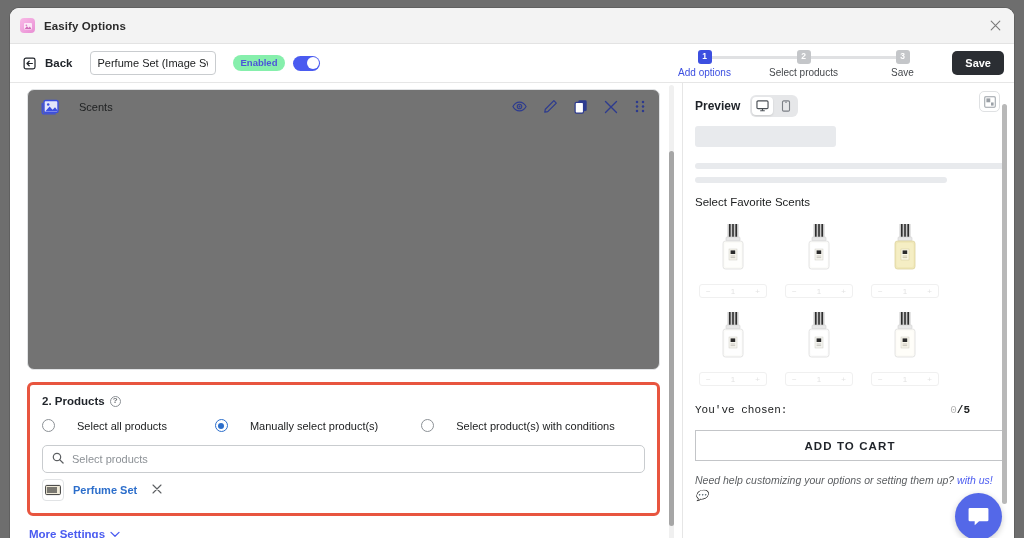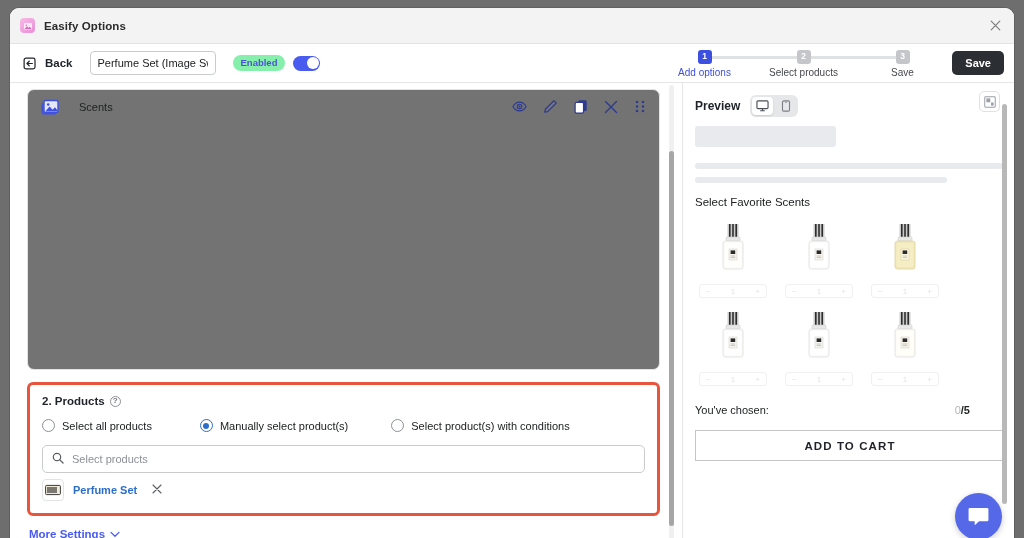--- a/index.html
+++ b/index.html
@@ -119,21 +119,21 @@
     padding: 10px 12px 12px; background: #fff;
   }
   .products-title { display: flex; align-items: center; gap: 5px; }
   .products-title .t { font-size: 11.5px; font-weight: bold; color: #1f2329; }
   .help-circle {
     width: 11px; height: 11px; border-radius: 50%; border: 1px solid #8c9196;
     color: #6d7175; font-size: 8px; display:flex; align-items:center; justify-content:center;
     line-height:1; font-weight:bold;
   }
   .radio-row { display: flex; align-items: center; margin-top: 12px; }
-  .radio-item { display: flex; align-items: center; gap: 7px; }
+  .radio-item { display: flex; align-items: center; gap: 22px; }
   .radio-item.m1 { margin-left: 48px; }
   .radio-item.m2 { margin-left: 43px; }
   .radio {
     width: 13px; height: 13px; border-radius: 50%; border: 1.5px solid #8c9196; background:#fff;
     flex: none; position: relative;
   }
   .radio.checked { border-color: #2c6ecb; border-width: 1.5px; }
   .radio.checked::after {
     content: ""; position: absolute; left: 50%; top: 50%; transform: translate(-50%,-50%);
     width: 6px; height: 6px; border-radius: 50%; background: #2c6ecb;
@@ -193,21 +193,21 @@
   }
   .swatch { display: flex; flex-direction: column; align-items: center; }
   .bottle { width: 62px; height: 62px; }
   .qty {
     margin-top: 4px; width: 68px; height: 14px; border: 1px solid #f0f0f0; border-radius: 3px;
     display: flex; align-items: center; justify-content: space-between; padding: 0 6px;
     font-size: 8px; color: #e2e2e2;
   }
 
   .chosen-row {
-    display: flex; align-items: baseline; margin-top: 18px; padding-right: 18px;
+    display: flex; align-items: baseline; margin-top: 18px; padding-right: 18px; font-family: Liberation Mono, monospace;
   }
   .chosen-lbl { font-size: 11px; color: #202223; }
   .chosen-count { margin-left: auto; font-size: 11px; }
   .chosen-count .cur { color: #b5b5b5; }
   .chosen-count .max { color: #202223; font-weight: bold; }
 
   .atc {
     margin-top: 14px; width: 310px; height: 31px; border: 1px solid #c3c5c8; background: #fff;
     display: flex; align-items: center; justify-content: center;
     font-size: 11.5px; font-weight: bold; letter-spacing: 1.1px; color: #1f2329;
@@ -588,20 +588,24 @@
 
         <div class="chosen-row">
           <span class="chosen-lbl">You've chosen:</span>
           <span class="chosen-count">
             <span class="cur">0</span><span class="max">/5</span>
           </span>
         </div>
 
         <div class="atc">ADD TO CART</div>
 
+        <div class="help-text">
+          <span>Need help customizing your options or setting them up? </span><span class="lnk">with us!</span>
+          <span class="chat-emoji">💬</span>
+        </div>
       </div>
 
       <div class="right-scroll-thumb"></div>
 
       <div class="chat-bubble">
         <svg width="23" height="21" viewBox="0 0 24 22">
             <path d="M3 2h18a1.4 1.4 0 0 1 1.4 1.4v11.2A1.4 1.4 0 0 1 21 16h-8.4l-4.6 4.2V16H3a1.4 1.4 0 0 1-1.4-1.4V3.4A1.4 1.4 0 0 1 3 2z" fill="#ffffff"></path>
           </svg>
       </div>
     </div>

